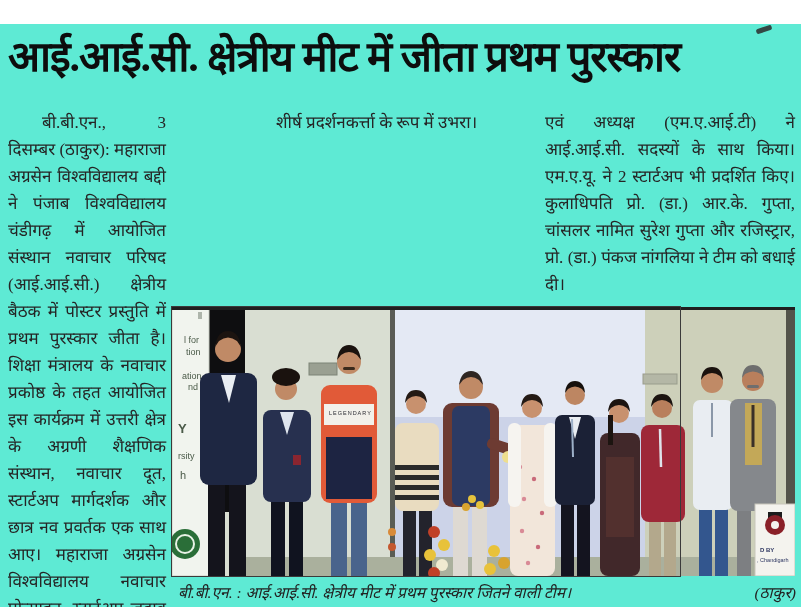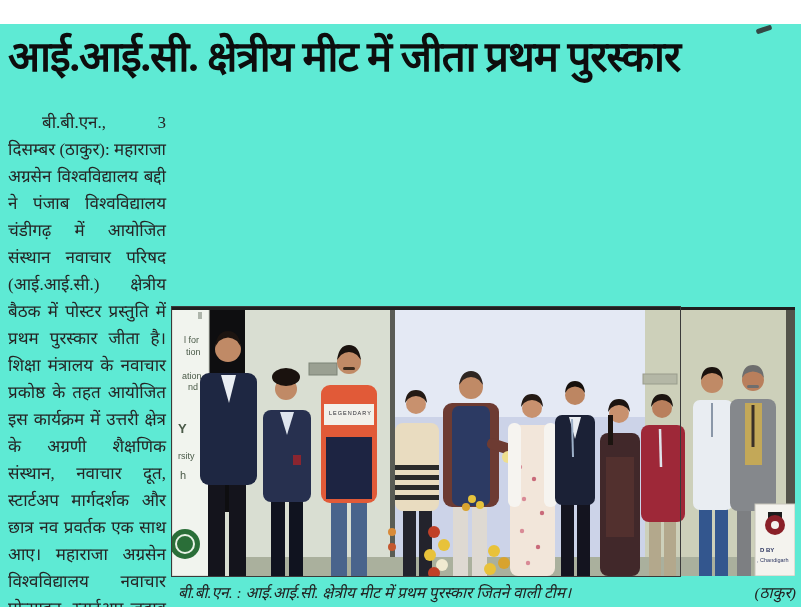--- a/index.html
+++ b/index.html
@@ -63,22 +63,26 @@
 
   <h1 class="headline">आई.आई.सी. क्षेत्रीय मीट में जीता प्रथम पुरस्कार</h1>
   <div class="scan-mark"></div>
 
   <div id="col1" class="col">
     <div class="photo-intrusion"></div>
     <p class="indent">बी.बी.एन., 3 दिसम्बर (ठाकुर): महाराजा अग्रसेन विश्वविद्यालय बद्दी ने पंजाब विश्वविद्यालय चंडीगढ़ में आयोजित संस्थान नवाचार परिषद (आई.आई.सी.) क्षेत्रीय बैठक में पोस्टर प्रस्तुति में प्रथम पुरस्कार जीता है। शिक्षा मंत्रालय के नवाचार प्रकोष्ठ के तहत आयोजित इस कार्यक्रम में उत्तरी क्षेत्र के अग्रणी शैक्षणिक संस्थान, नवाचार दूत, स्टार्टअप मार्गदर्शक और छात्र नव प्रवर्तक एक साथ आए। महाराजा अग्रसेन विश्वविद्यालय नवाचार प्रोत्साहन, स्टार्टअप जुड़ाव और संस्थागत भागीदारी में उत्कृष्टता का प्रदर्शन करते हुए</p>
   </div>
 
   <div id="col2" class="col">
-  </div>
-
+    <p>शीर्ष प्रदर्शनकर्त्ता के रूप में उभरा।</p>
+  </div>
+
+  <div id="col3" class="col">
+    <p>एवं अध्यक्ष (एम.ए.आई.टी) ने आई.आई.सी. सदस्यों के साथ किया। एम.ए.यू. ने 2 स्टार्टअप भी प्रदर्शित किए। कुलाधिपति प्रो. (डा.) आर.के. गुप्ता, चांसलर नामित सुरेश गुप्ता और रजिस्ट्रार, प्रो. (डा.) पंकज नांगलिया ने टीम को बधाई दी।</p>
+  </div>
 
   <div class="photo-frame">
     <svg width="623" height="269" viewBox="0 0 623 269">
 
       <rect x="0" y="0" width="623" height="269" fill="#d9ded2"></rect>
       <rect x="222" y="0" width="251" height="269" fill="#ccd3e8"></rect>
       <rect x="222" y="0" width="251" height="110" fill="#e4e9f4"></rect>
       <rect x="473" y="0" width="150" height="269" fill="#cdd0ba"></rect>
       <rect x="614" y="0" width="9" height="269" fill="#53534a"></rect>
       <rect x="218" y="0" width="5" height="269" fill="#5a5c55"></rect>

